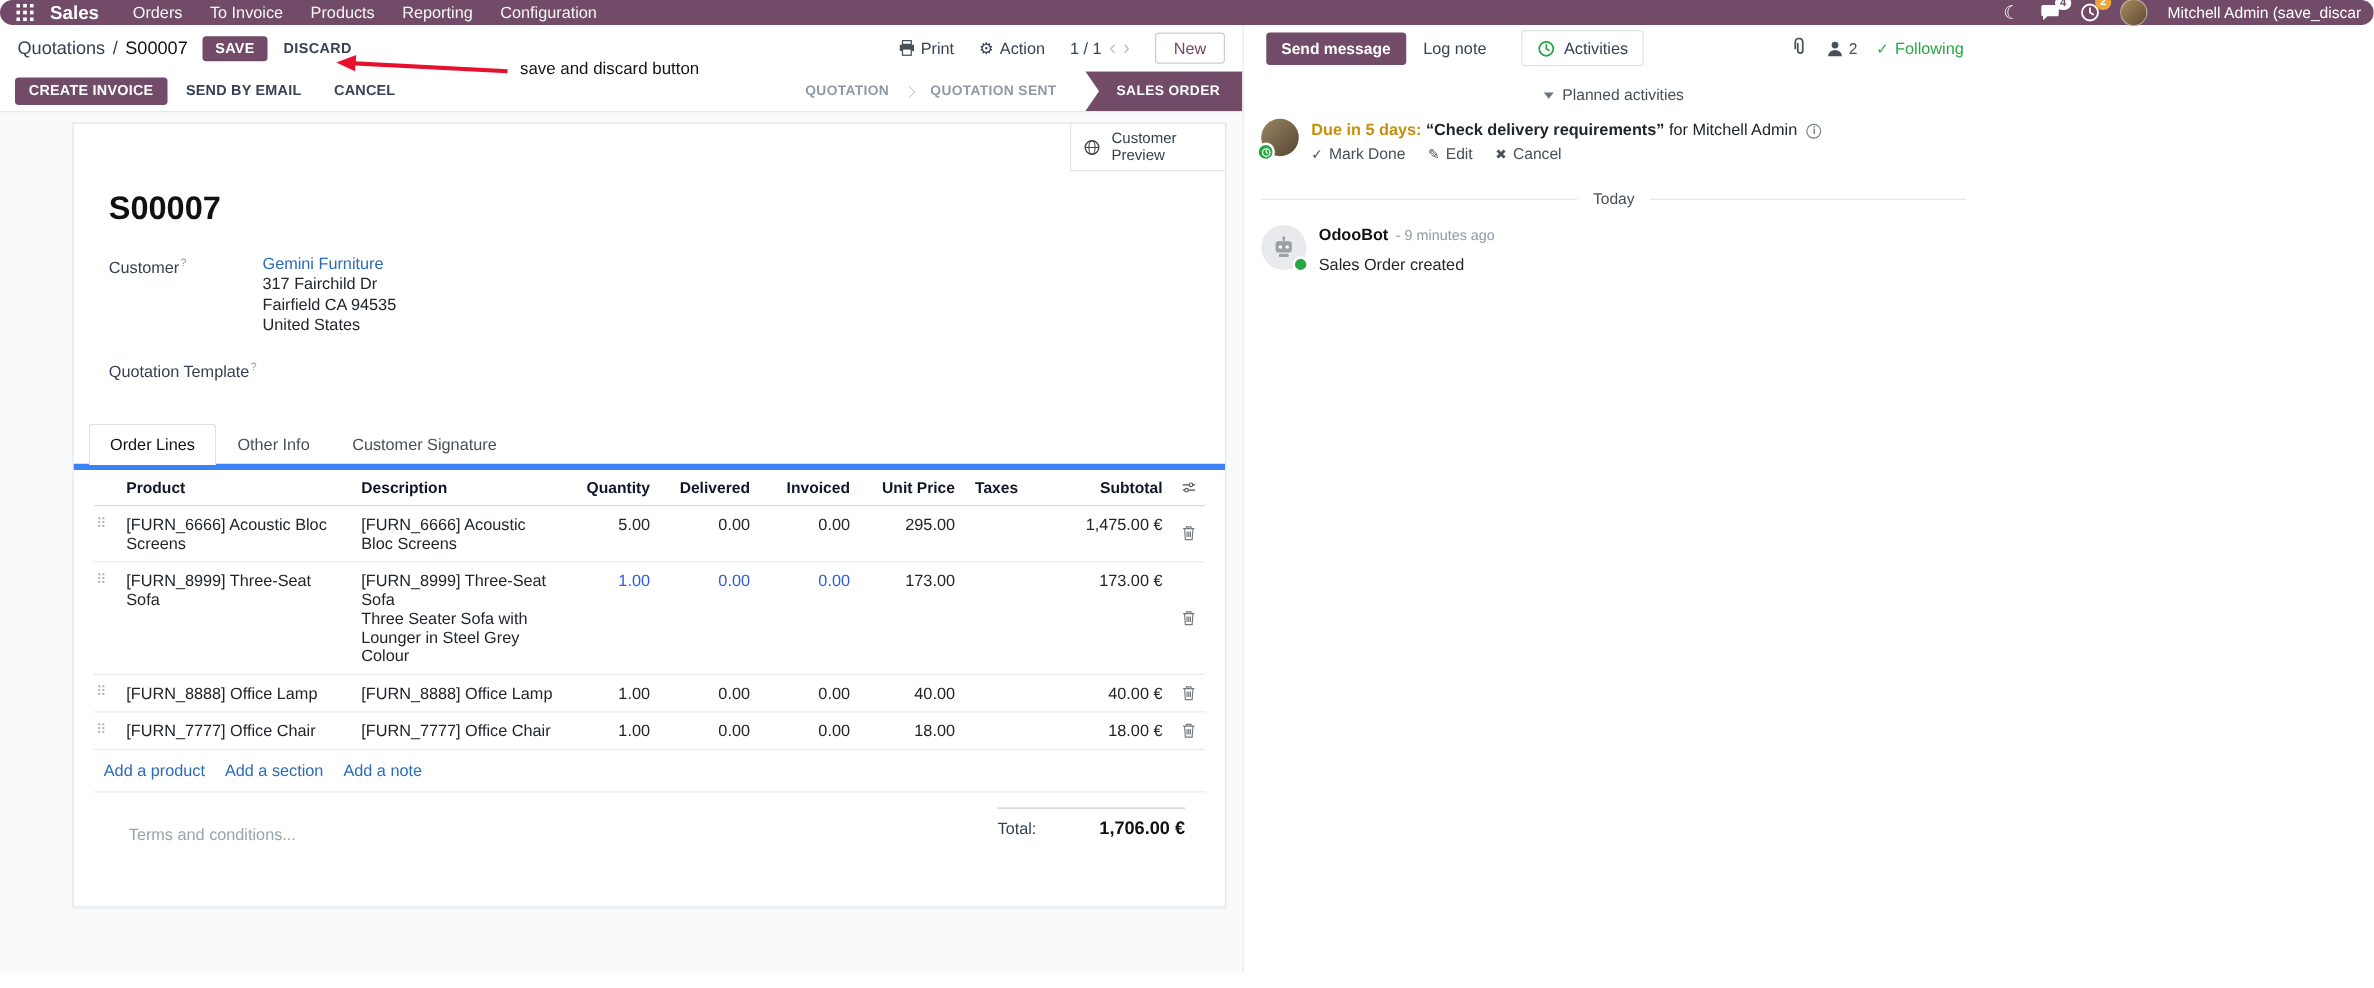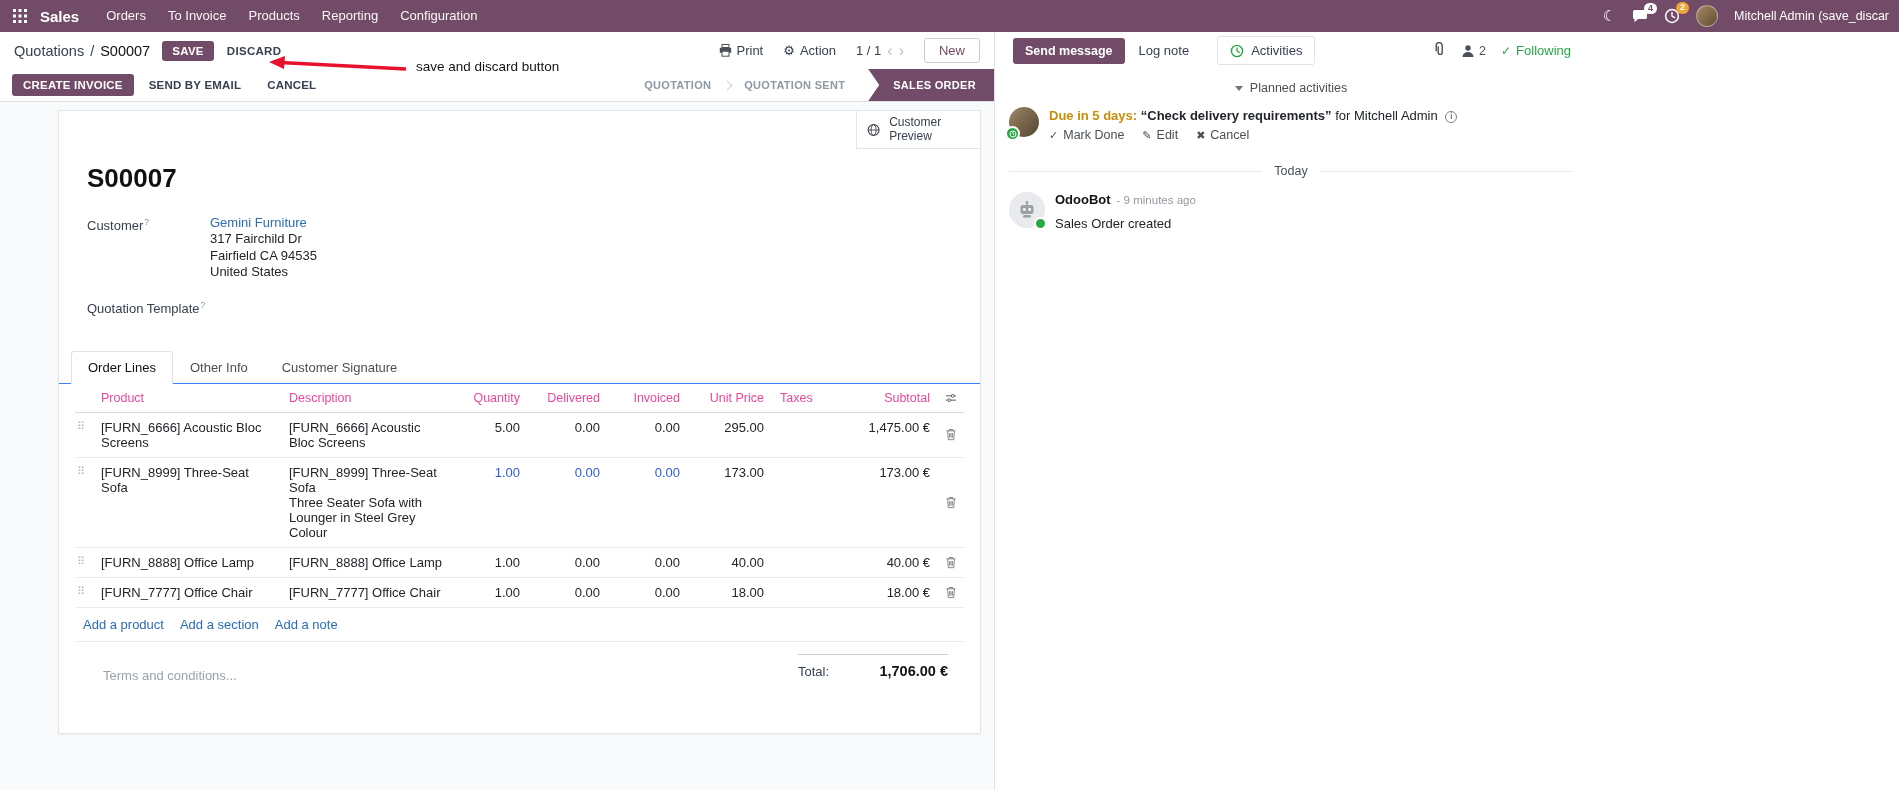--- a/index.html
+++ b/index.html
@@ -1,21 +1,21 @@
 <!DOCTYPE html>
 <html style="--brand: #714B67; --link: #2b6cb8; --edited: #2d5be0; --success: #28a745; --warning_due: #c98e0a; --annotation: #e8112d;"><head>
 <meta charset="utf-8">
 <style>
   * { margin:0; padding:0; box-sizing:border-box; }
   html,body { width:1899px; height:790px; overflow:hidden; background:#fff;
     font-family:"Liberation Sans", sans-serif; font-size:13px; color:#212529; }
 
   
-  .topbar { height:32px; background:var(--brand,#714B67); display:flex; align-items:center;
-    padding:0 10px 0 8px; color:#fff; }
+  .topbar { height:20px; background:var(--brand,#714B67); display:flex; align-items:center;
+    padding:0 10px 0 8px; color:#fff;border-radius:11px; }
   .apps-icon { width:24px; display:flex; justify-content:center; cursor:pointer; }
   .brand { font-size:15px; font-weight:700; margin:0 16px 0 8px; cursor:pointer; }
   .menus { display:flex; height:32px; align-items:center; }
   .menu-item { padding:0 11px; font-size:13px; color:rgba(255,255,255,.95); line-height:32px; cursor:pointer; }
   .topbar-right { margin-left:auto; display:flex; align-items:center; gap:16px; }
   .tb-icon { position:relative; display:flex; align-items:center; font-size:15px; cursor:pointer; }
   .badge { position:absolute; top:-6px; right:-9px; font-size:9px; font-weight:700;
     border-radius:8px; padding:1px 4px; line-height:1.1; }
   .badge.light { background:#fff; color:var(--brand,#714B67); }
   .badge.amber { background:#eda63a; color:#fff; }
@@ -84,30 +84,30 @@
   .link { color:var(--link,#2b6cb8); cursor:pointer; }
   .addr-line { line-height:16.5px; }
   .frow.spaced { margin-top:16px; }
   .pt-value { flex:1; display:flex; align-items:center; border-bottom:1px solid var(--brand,#714B67);
     padding-bottom:2px; cursor:text; }
   .text-cursor { display:inline-block; width:1px; height:14px; background:#000; margin-left:1px; }
   .caret-down { width:0; height:0; border-left:4px solid transparent; border-right:4px solid transparent;
     border-top:5px solid #495057; margin-left:auto; cursor:pointer; }
 
   
-  .tabs { display:flex; border-bottom:1px solid #3b82f6; margin-top:26px; padding:0 12px; }
+  .tabs { display:flex; border-bottom:5px solid #3b82f6; margin-top:26px; padding:0 12px; }
   .tab { padding:8px 16px; font-size:13px; color:#495057; border:1px solid transparent;
     margin-bottom:-1px; cursor:pointer; border-radius:3px 3px 0 0; }
   .tab.active { background:#fff; border-color:#dee2e6 #dee2e6 #fff; color:#111; }
 
   
   .table-zone { padding:0 16px; }
   .grid-cols { display:grid; grid-template-columns:18px 188px 1fr 76px 80px 80px 84px 66px 100px 26px; }
   .thead { border-bottom:1px solid #d8dce0; }
-  .th { font-weight:400; font-size:12.5px; color:#ec4899; padding:7px 8px; }
+  .th { font-weight:700; font-size:12.5px; color:#0f172a; padding:7px 8px; }
   .td { padding:7px 8px; font-size:13px; color:#212529; }
   .num { text-align:right; }
   .trow { border-bottom:1px solid #e9ecef; cursor:pointer; }
   .handle { color:#b0b5ba; font-size:11px; padding-left:2px; padding-right:0; cursor:grab; }
   .desc2 { display:block; }
   .edited { color:var(--edited,#2d5be0); }
   .trash-cell { display:flex; align-items:center; justify-content:center; cursor:pointer; }
   .hdr-icon-cell { display:flex; align-items:center; justify-content:center; cursor:pointer; }
   .add-links { display:flex; gap:16px; padding:9px 8px; border-bottom:1px solid #e9ecef; font-size:13px;text-align:right; }
 

